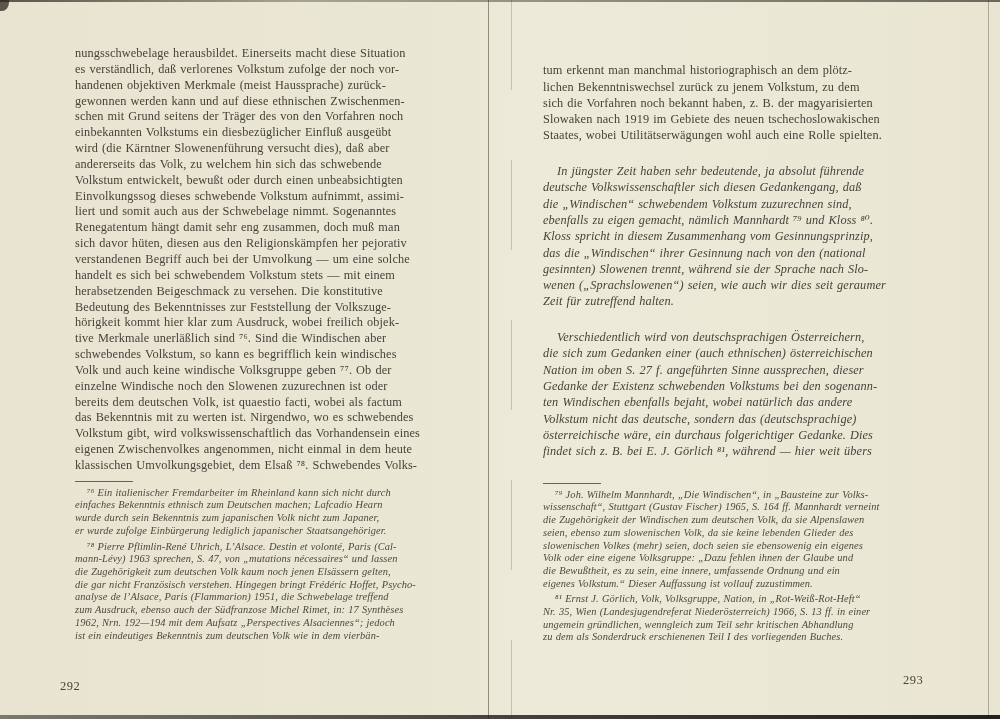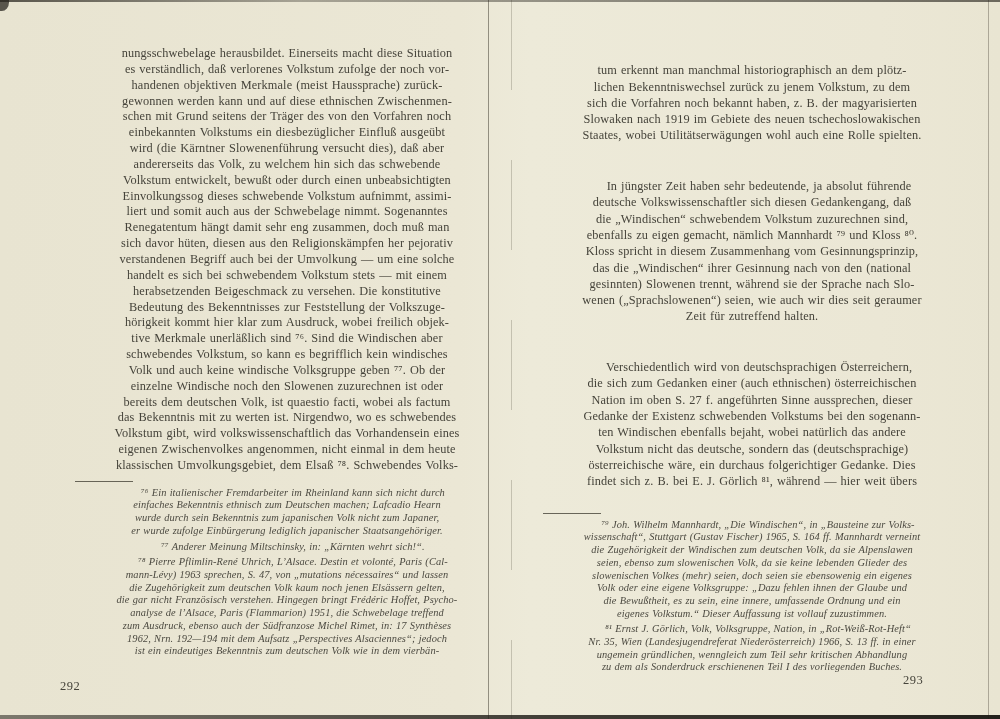--- a/index.html
+++ b/index.html
@@ -1,17 +1,17 @@
 <!DOCTYPE html>
 <html><head>
 <meta charset="utf-8">
 <style>
   html,body{margin:0;padding:0;background:#1b1914;}
   .scan{position:relative;width:1000px;height:719px;overflow:hidden;
-        font-family:"Liberation Serif","DejaVu Serif",serif;text-align:center;}
+        font-family:"Liberation Serif","DejaVu Serif",serif;}
   .paper{position:absolute;inset:0;
          background:linear-gradient(90deg,#e8e4d1 0%,#ebe7d5 46%,#edead9 53%,#ebe7d5 88%,#e9e5d2 100%);}
   .edge-top{position:absolute;left:0;top:0;width:1000px;height:2px;
             background:linear-gradient(90deg,rgba(40,37,30,.75),rgba(40,37,30,.35) 30%,rgba(40,37,30,.65));}
   .edge-bottom{position:absolute;left:0;bottom:0;width:1000px;height:4px;
             background:linear-gradient(90deg,rgba(35,32,26,.55),rgba(35,32,26,.85) 55%,rgba(25,23,18,.95));}
   .corner-mark{position:absolute;left:0;top:0;width:9px;height:11px;background:#35322b;
             border-radius:0 0 80% 0;opacity:.8;}
   .gutter-line{position:absolute;left:488px;top:0;bottom:0;width:1px;background:rgba(72,68,56,.55);}
   .gutter-line2{position:absolute;left:511px;top:0;bottom:0;width:1px;
@@ -19,21 +19,21 @@
   .page-edge-line{position:absolute;left:988px;top:0;bottom:0;width:1px;background:rgba(80,75,62,.4);}
 
   .page{position:absolute;top:46px;color:#45433a;}
   .page-left{left:75px;width:424px;}
   .page-right{left:543px;width:418px;}
 
   .main{font-size:12.3px;line-height:15.85px;letter-spacing:.12px;word-spacing:.8px;
         white-space:pre-line;}
   .page-right .main{line-height:16.3px;}
   .para{white-space:pre-line;}
-  .para + .para{margin-top:18px;text-indent:14px;}
+  .para + .para{margin-top:3px;text-indent:14px;font-style:italic;}
 
   .fn-rule{width:58px;height:0;border-top:1px solid rgba(70,67,56,.8);margin:7px 0 5px 0;}
   .footnotes{color:#4b4940;font-style:italic;}
   .fn{font-size:10.4px;line-height:12.7px;letter-spacing:.1px;word-spacing:.5px;
       white-space:pre-line;margin:0 0 3px 0;text-indent:12px;}
   .fn-cont{text-indent:0;}
 
   .pagenum{position:absolute;font-size:12.5px;color:#45433a;letter-spacing:.5px;}
   .pagenum-left{left:60px;top:679px;}
   .pagenum-right{left:903px;top:673px;}
@@ -77,21 +77,20 @@
 das Bekenntnis mit zu werten ist. Nirgendwo, wo es schwebendes
 Volkstum gibt, wird volkswissenschaftlich das Vorhandensein eines
 eigenen Zwischenvolkes angenommen, nicht einmal in dem heute
 klassischen Umvolkungsgebiet, dem Elsaß ⁷⁸. Schwebendes Volks-</div>
     <div class="fn-rule"></div>
     <div class="footnotes">
       <p class="fn">⁷⁶ Ein italienischer Fremdarbeiter im Rheinland kann sich nicht durch
 einfaches Bekenntnis ethnisch zum Deutschen machen; Lafcadio Hearn
 wurde durch sein Bekenntnis zum japanischen Volk nicht zum Japaner,
 er wurde zufolge Einbürgerung lediglich japanischer Staatsangehöriger.</p>
-      <p class="fn">⁷⁷ Anderer Meinung Miltschinsky, in: „Kärnten wehrt sich!“.</p>
       <p class="fn">⁷⁸ Pierre Pflimlin-René Uhrich, L’Alsace. Destin et volonté, Paris (Cal-
 mann-Lévy) 1963 sprechen, S. 47, von „mutations nécessaires“ und lassen
 die Zugehörigkeit zum deutschen Volk kaum noch jenen Elsässern gelten,
 die gar nicht Französisch verstehen. Hingegen bringt Frédéric Hoffet, Psycho-
 analyse de l’Alsace, Paris (Flammarion) 1951, die Schwebelage treffend
 zum Ausdruck, ebenso auch der Südfranzose Michel Rimet, in: 17 Synthèses
 1962, Nrn. 192—194 mit dem Aufsatz „Perspectives Alsaciennes“; jedoch
 ist ein eindeutiges Bekenntnis zum deutschen Volk wie in dem vierbän-</p>
     </div>
   </section>

